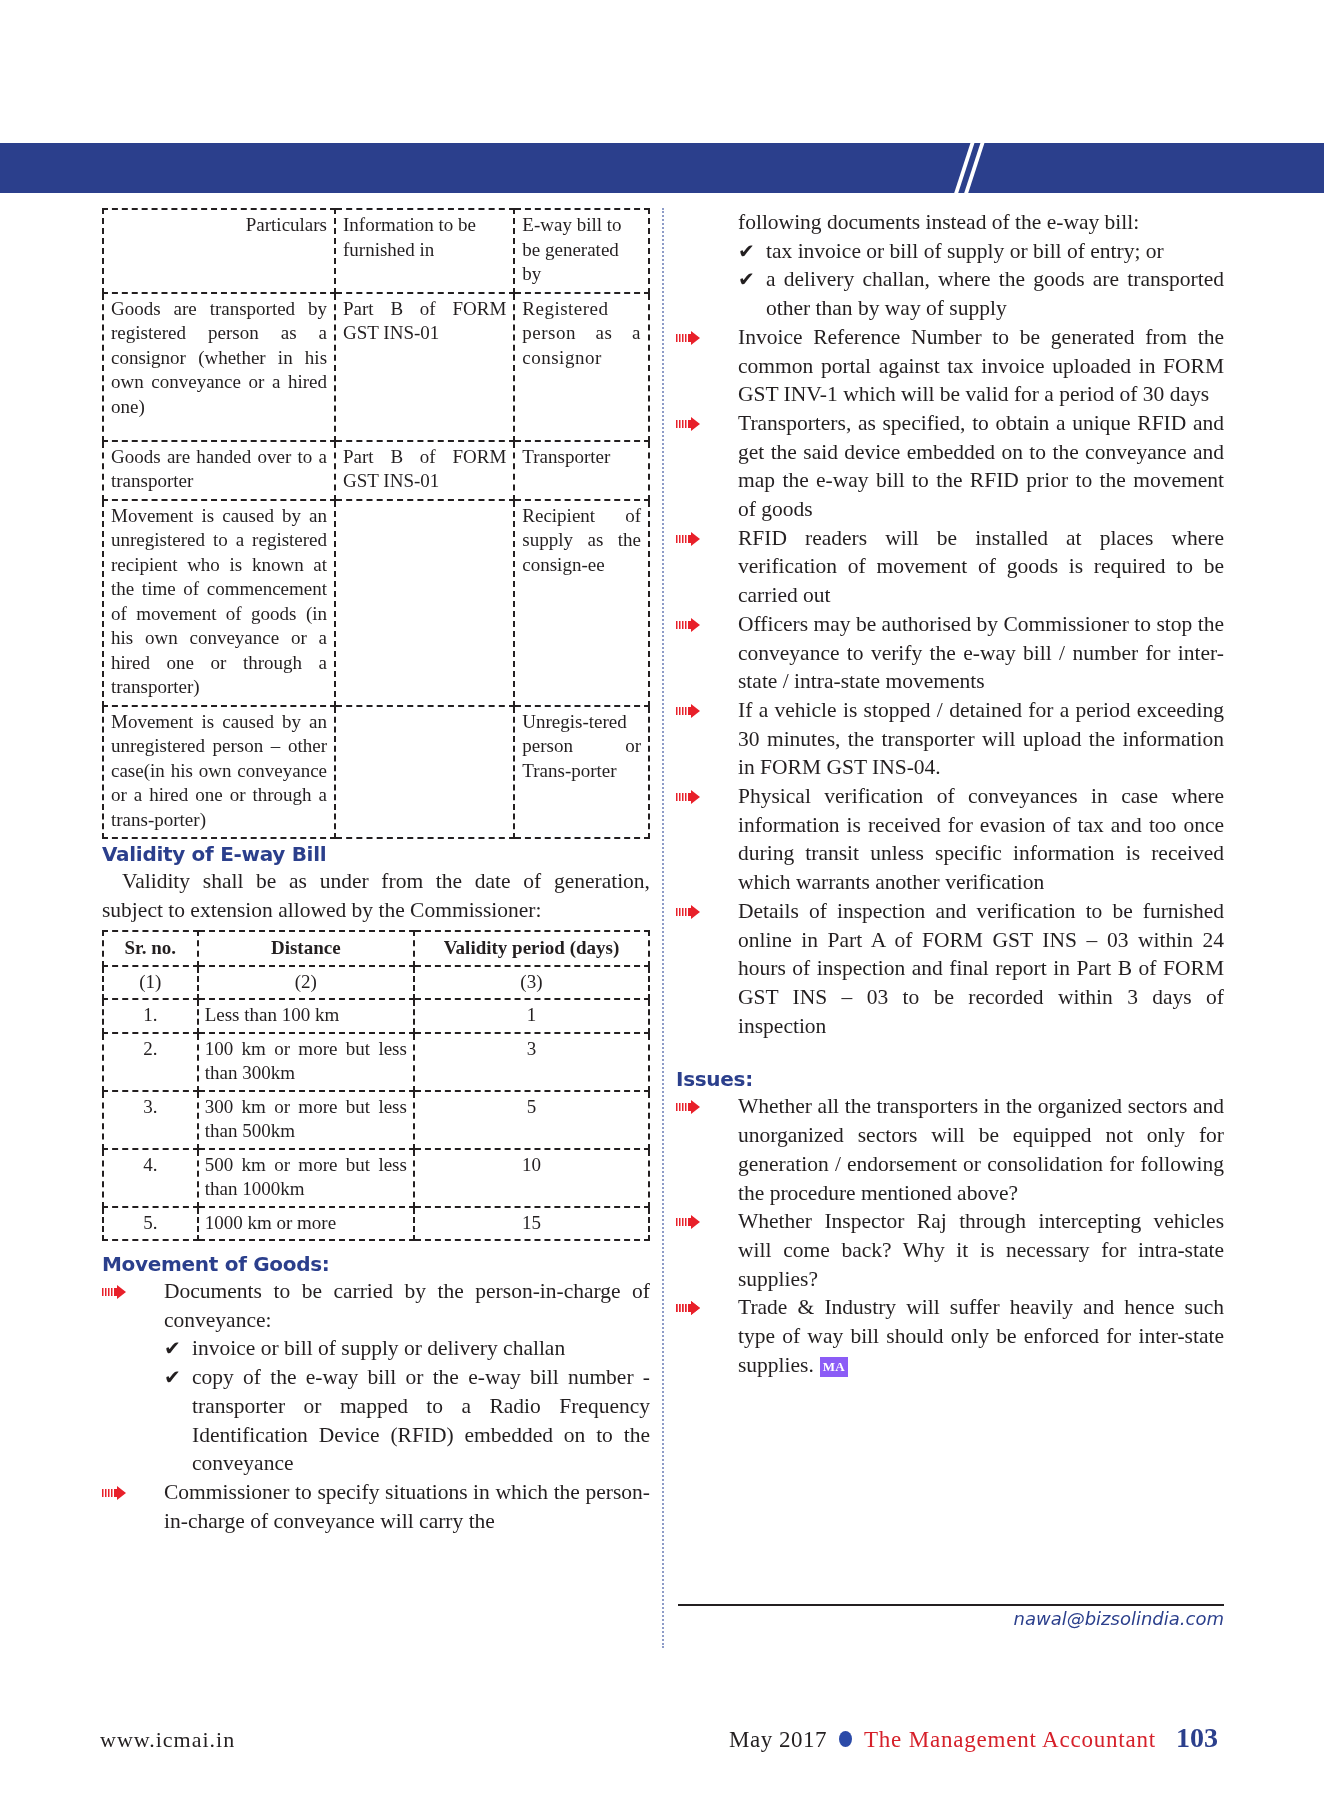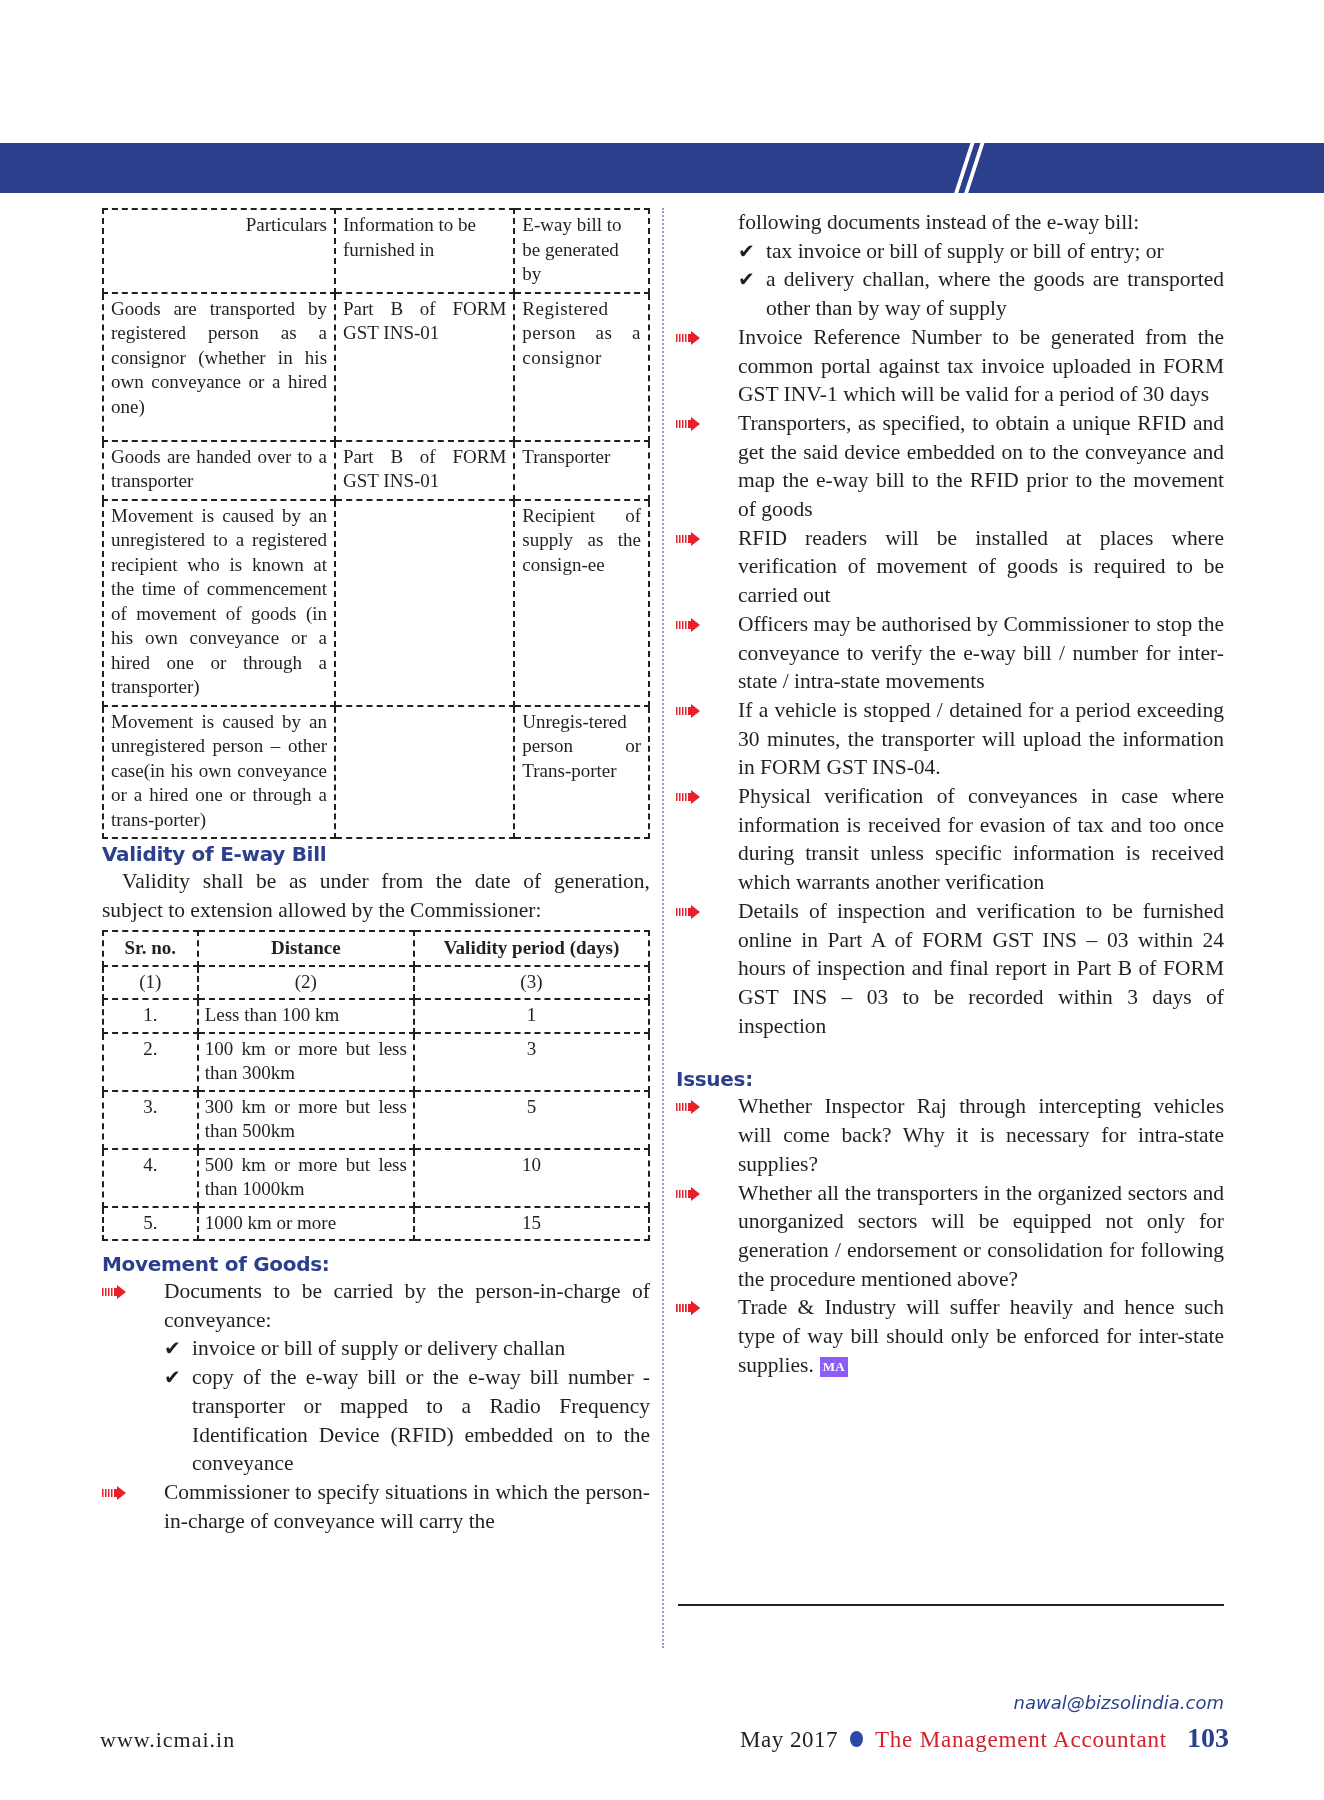--- a/index.html
+++ b/index.html
@@ -35,24 +35,24 @@
   .bullet-list { list-style: none; }
   .bullet-item { position: relative; padding-left: 62px; font-size: 21.5px; line-height: 28.7px; text-align: justify; }
   .arrow { position: absolute; left: 0; top: 8px; width: 24px; height: 14px; }
   .check-item { position: relative; padding-left: 28px; font-size: 21.5px; line-height: 28.7px; text-align: justify; }
   .check { position: absolute; left: 0; top: 0; font-family: "DejaVu Sans", sans-serif; font-size: 20px; color: #231f20; }
   .sub-list { list-style: none; }
 
   .ma-badge { display: inline-block; background: #8b5cf6; color: #fff; font-family: "Liberation Serif", serif; font-weight: bold; font-size: 13px; padding: 3px 3px; line-height: 14px; vertical-align: middle; margin-left: 6px; }
 
   .rule { position: absolute; left: 678px; top: 1604px; width: 546px; height: 2px; background: #231f20; }
-  .email { position: absolute; right: 100px; top: 1692px; font-family: "DejaVu Sans", "Liberation Sans", sans-serif; font-style: italic; font-size: 18px; color: #2b3f8c; }
+  .email { position: absolute; right: 100px; top: 1608px; font-family: "DejaVu Sans", "Liberation Sans", sans-serif; font-style: italic; font-size: 18px; color: #2b3f8c; }
 
   .footer-left { position: absolute; left: 100px; top: 1727px; font-family: "Liberation Serif", serif; font-size: 22px; letter-spacing: 1px; color: #231f20; }
-  .footer-right { position: absolute; right: 95px; top: 1722px; display: flex; align-items: baseline; gap: 8px; font-family: "Liberation Serif", serif; }
+  .footer-right { position: absolute; right: 106px; top: 1722px; display: flex; align-items: baseline; gap: 8px; font-family: "Liberation Serif", serif; }
   .footer-date { font-size: 23px; color: #231f20; letter-spacing: 0.5px; }
   .footer-dot { display: inline-block; width: 13px; height: 16px; border-radius: 50%; background: #2b4aa8; margin: 0 4px; }
   .footer-mag { font-size: 23px; color: #d6202a; letter-spacing: 0.8px; }
   .footer-page { font-size: 28px; font-weight: bold; color: #2b3f8c; margin-left: 12px; }
 </style>
 </head>
 <body>
 
 <div class="band">
   <div class="slash" style="left:962px"></div>
@@ -256,31 +256,31 @@
   <ul class="bullet-list">
     <li class="bullet-item"><svg class="arrow" viewBox="0 0 24 14">
           <g fill="#e8202a">
             <rect x="0" y="3" width="1.5" height="8"></rect>
             <rect x="3" y="3" width="1.5" height="8"></rect>
             <rect x="6" y="3" width="1.5" height="8"></rect>
             <rect x="9" y="3" width="1.5" height="8"></rect>
             <rect x="12" y="3" width="3" height="8"></rect>
             <polygon points="15,0 24,7 15,14"></polygon>
           </g>
+        </svg><span>Whether all the transporters in the organized sectors and unorganized sectors will be equipped not only for generation / endorsement or consolidation for following the procedure mentioned above?</span></li>
+    <li class="bullet-item"><svg class="arrow" viewBox="0 0 24 14">
+          <g fill="#e8202a">
+            <rect x="0" y="3" width="1.5" height="8"></rect>
+            <rect x="3" y="3" width="1.5" height="8"></rect>
+            <rect x="6" y="3" width="1.5" height="8"></rect>
+            <rect x="9" y="3" width="1.5" height="8"></rect>
+            <rect x="12" y="3" width="3" height="8"></rect>
+            <polygon points="15,0 24,7 15,14"></polygon>
+          </g>
         </svg><span>Whether Inspector Raj through intercepting vehicles will come back? Why it is necessary for intra-state supplies?</span></li>
-    <li class="bullet-item"><svg class="arrow" viewBox="0 0 24 14">
-          <g fill="#e8202a">
-            <rect x="0" y="3" width="1.5" height="8"></rect>
-            <rect x="3" y="3" width="1.5" height="8"></rect>
-            <rect x="6" y="3" width="1.5" height="8"></rect>
-            <rect x="9" y="3" width="1.5" height="8"></rect>
-            <rect x="12" y="3" width="3" height="8"></rect>
-            <polygon points="15,0 24,7 15,14"></polygon>
-          </g>
-        </svg><span>Whether all the transporters in the organized sectors and unorganized sectors will be equipped not only for generation / endorsement or consolidation for following the procedure mentioned above?</span></li>
     <li class="bullet-item"><svg class="arrow" viewBox="0 0 24 14">
           <g fill="#e8202a">
             <rect x="0" y="3" width="1.5" height="8"></rect>
             <rect x="3" y="3" width="1.5" height="8"></rect>
             <rect x="6" y="3" width="1.5" height="8"></rect>
             <rect x="9" y="3" width="1.5" height="8"></rect>
             <rect x="12" y="3" width="3" height="8"></rect>
             <polygon points="15,0 24,7 15,14"></polygon>
           </g>
         </svg></li>

